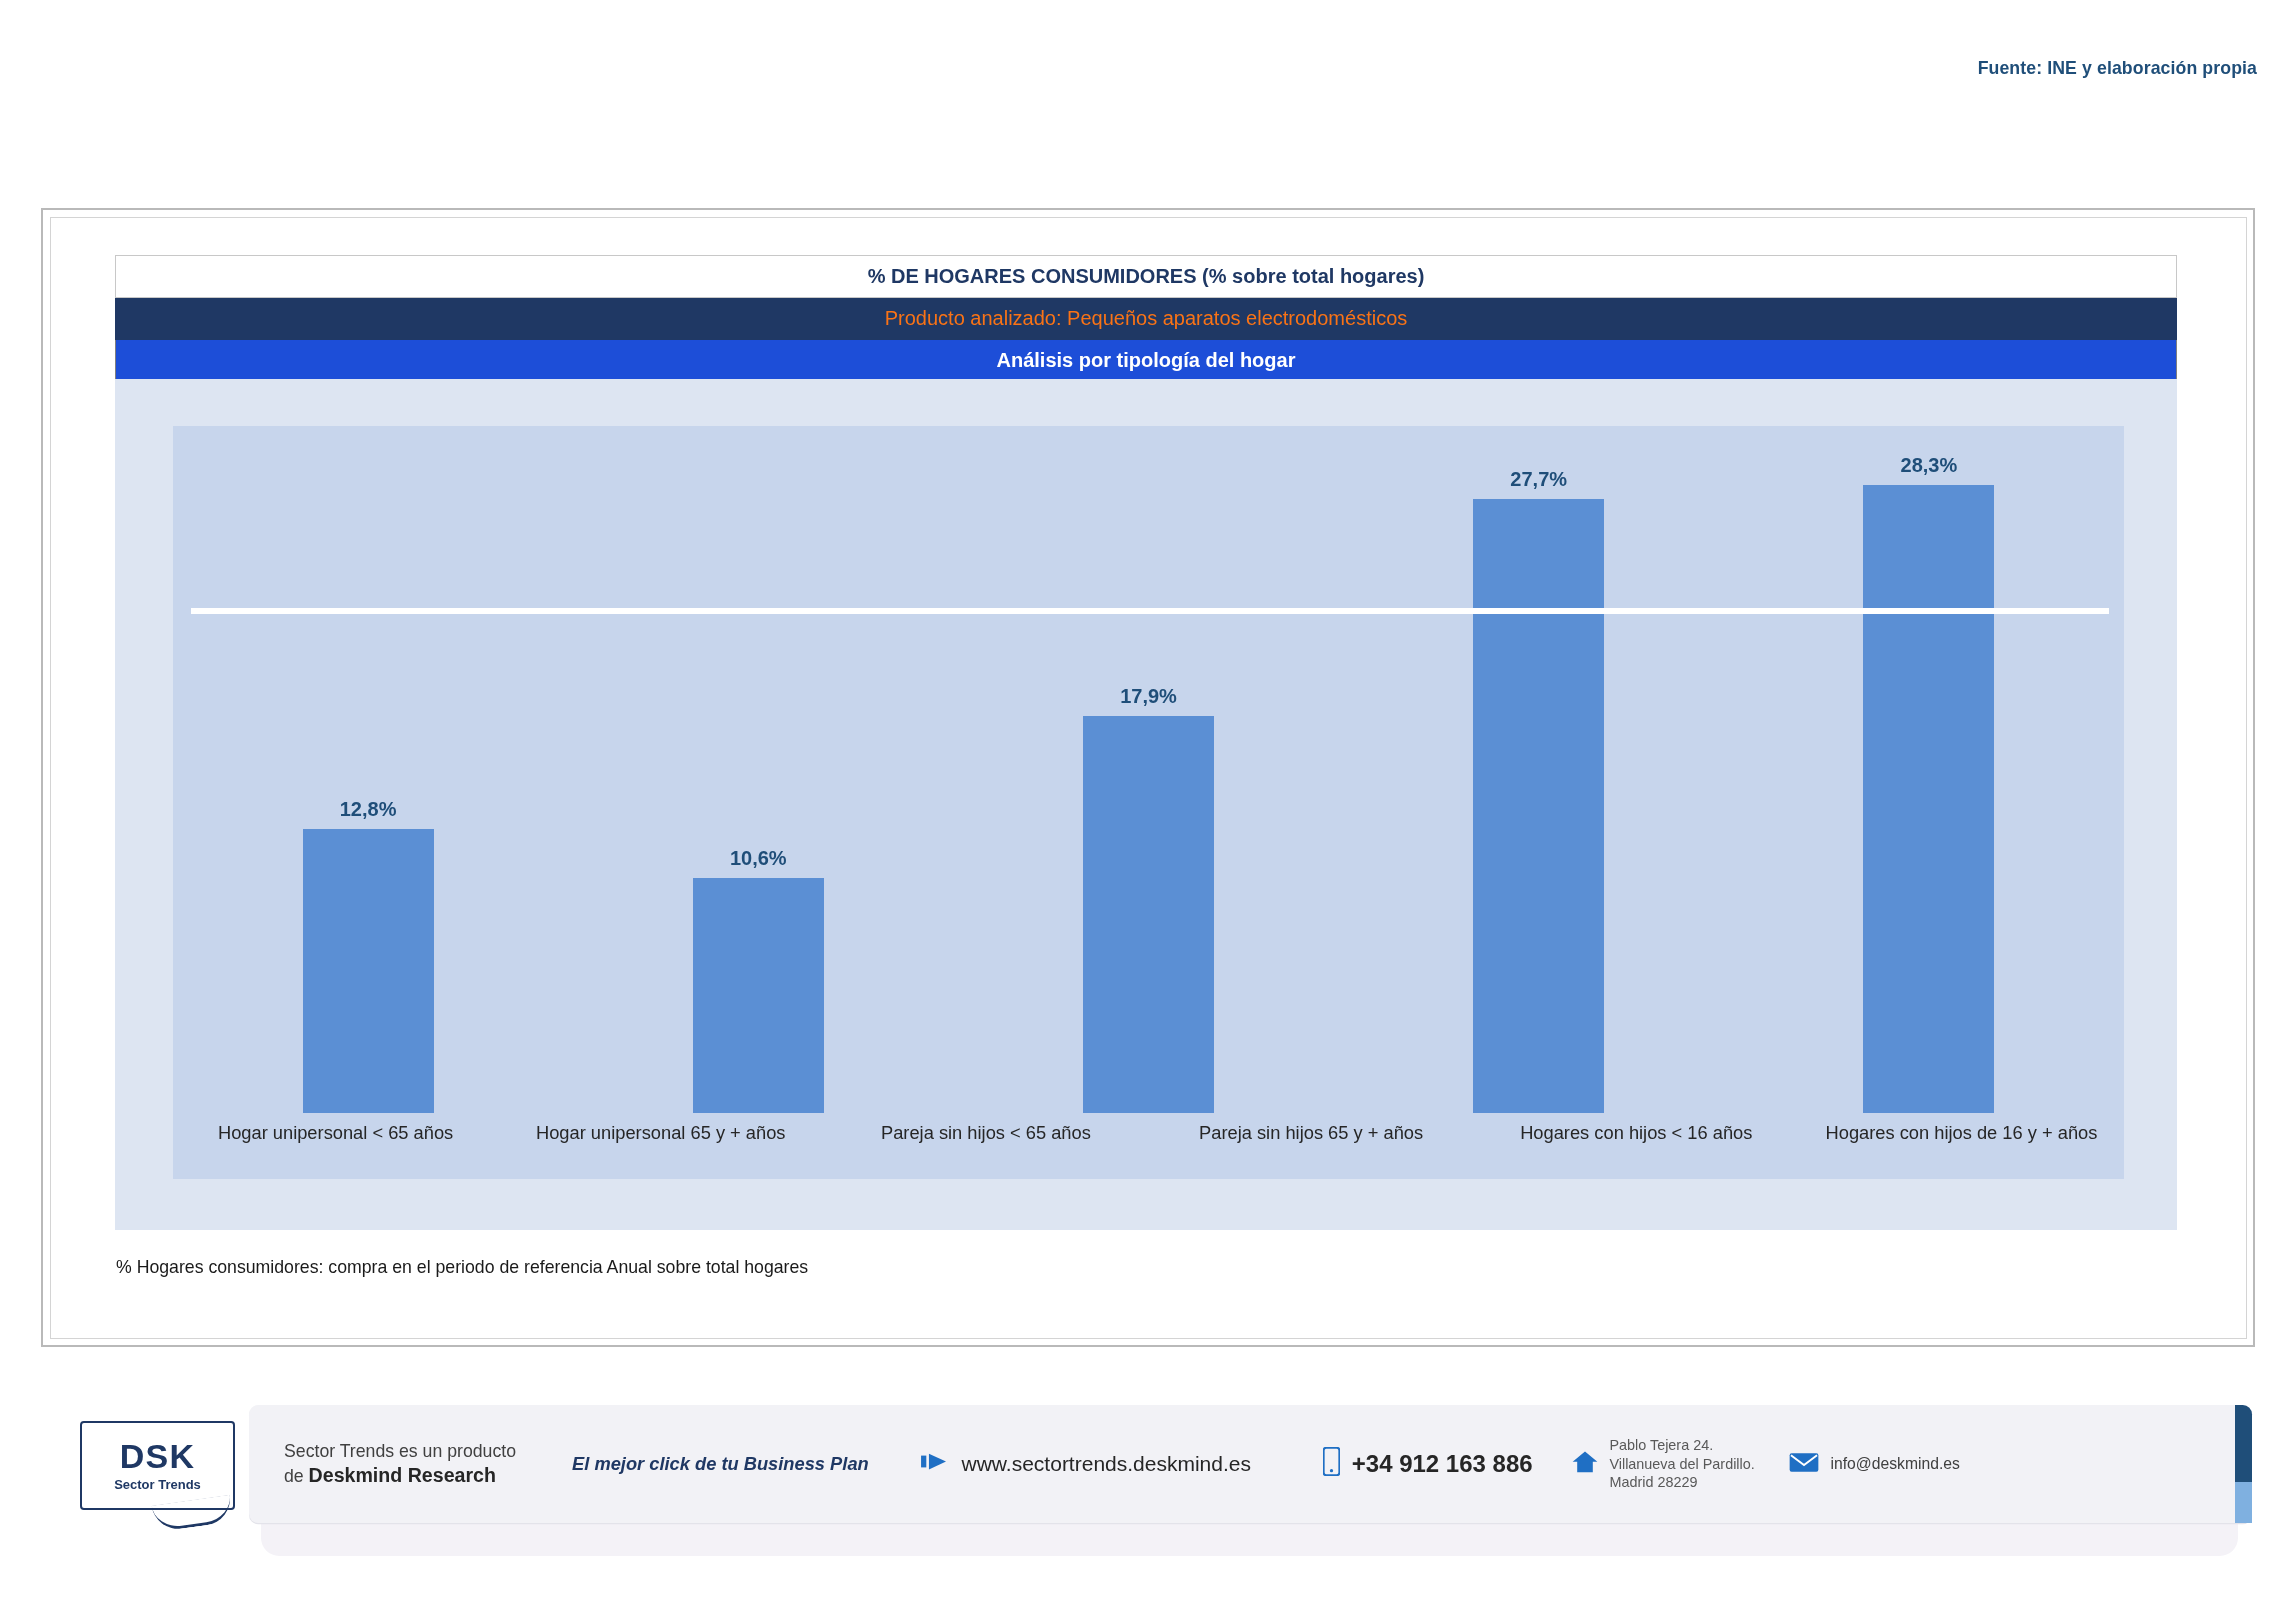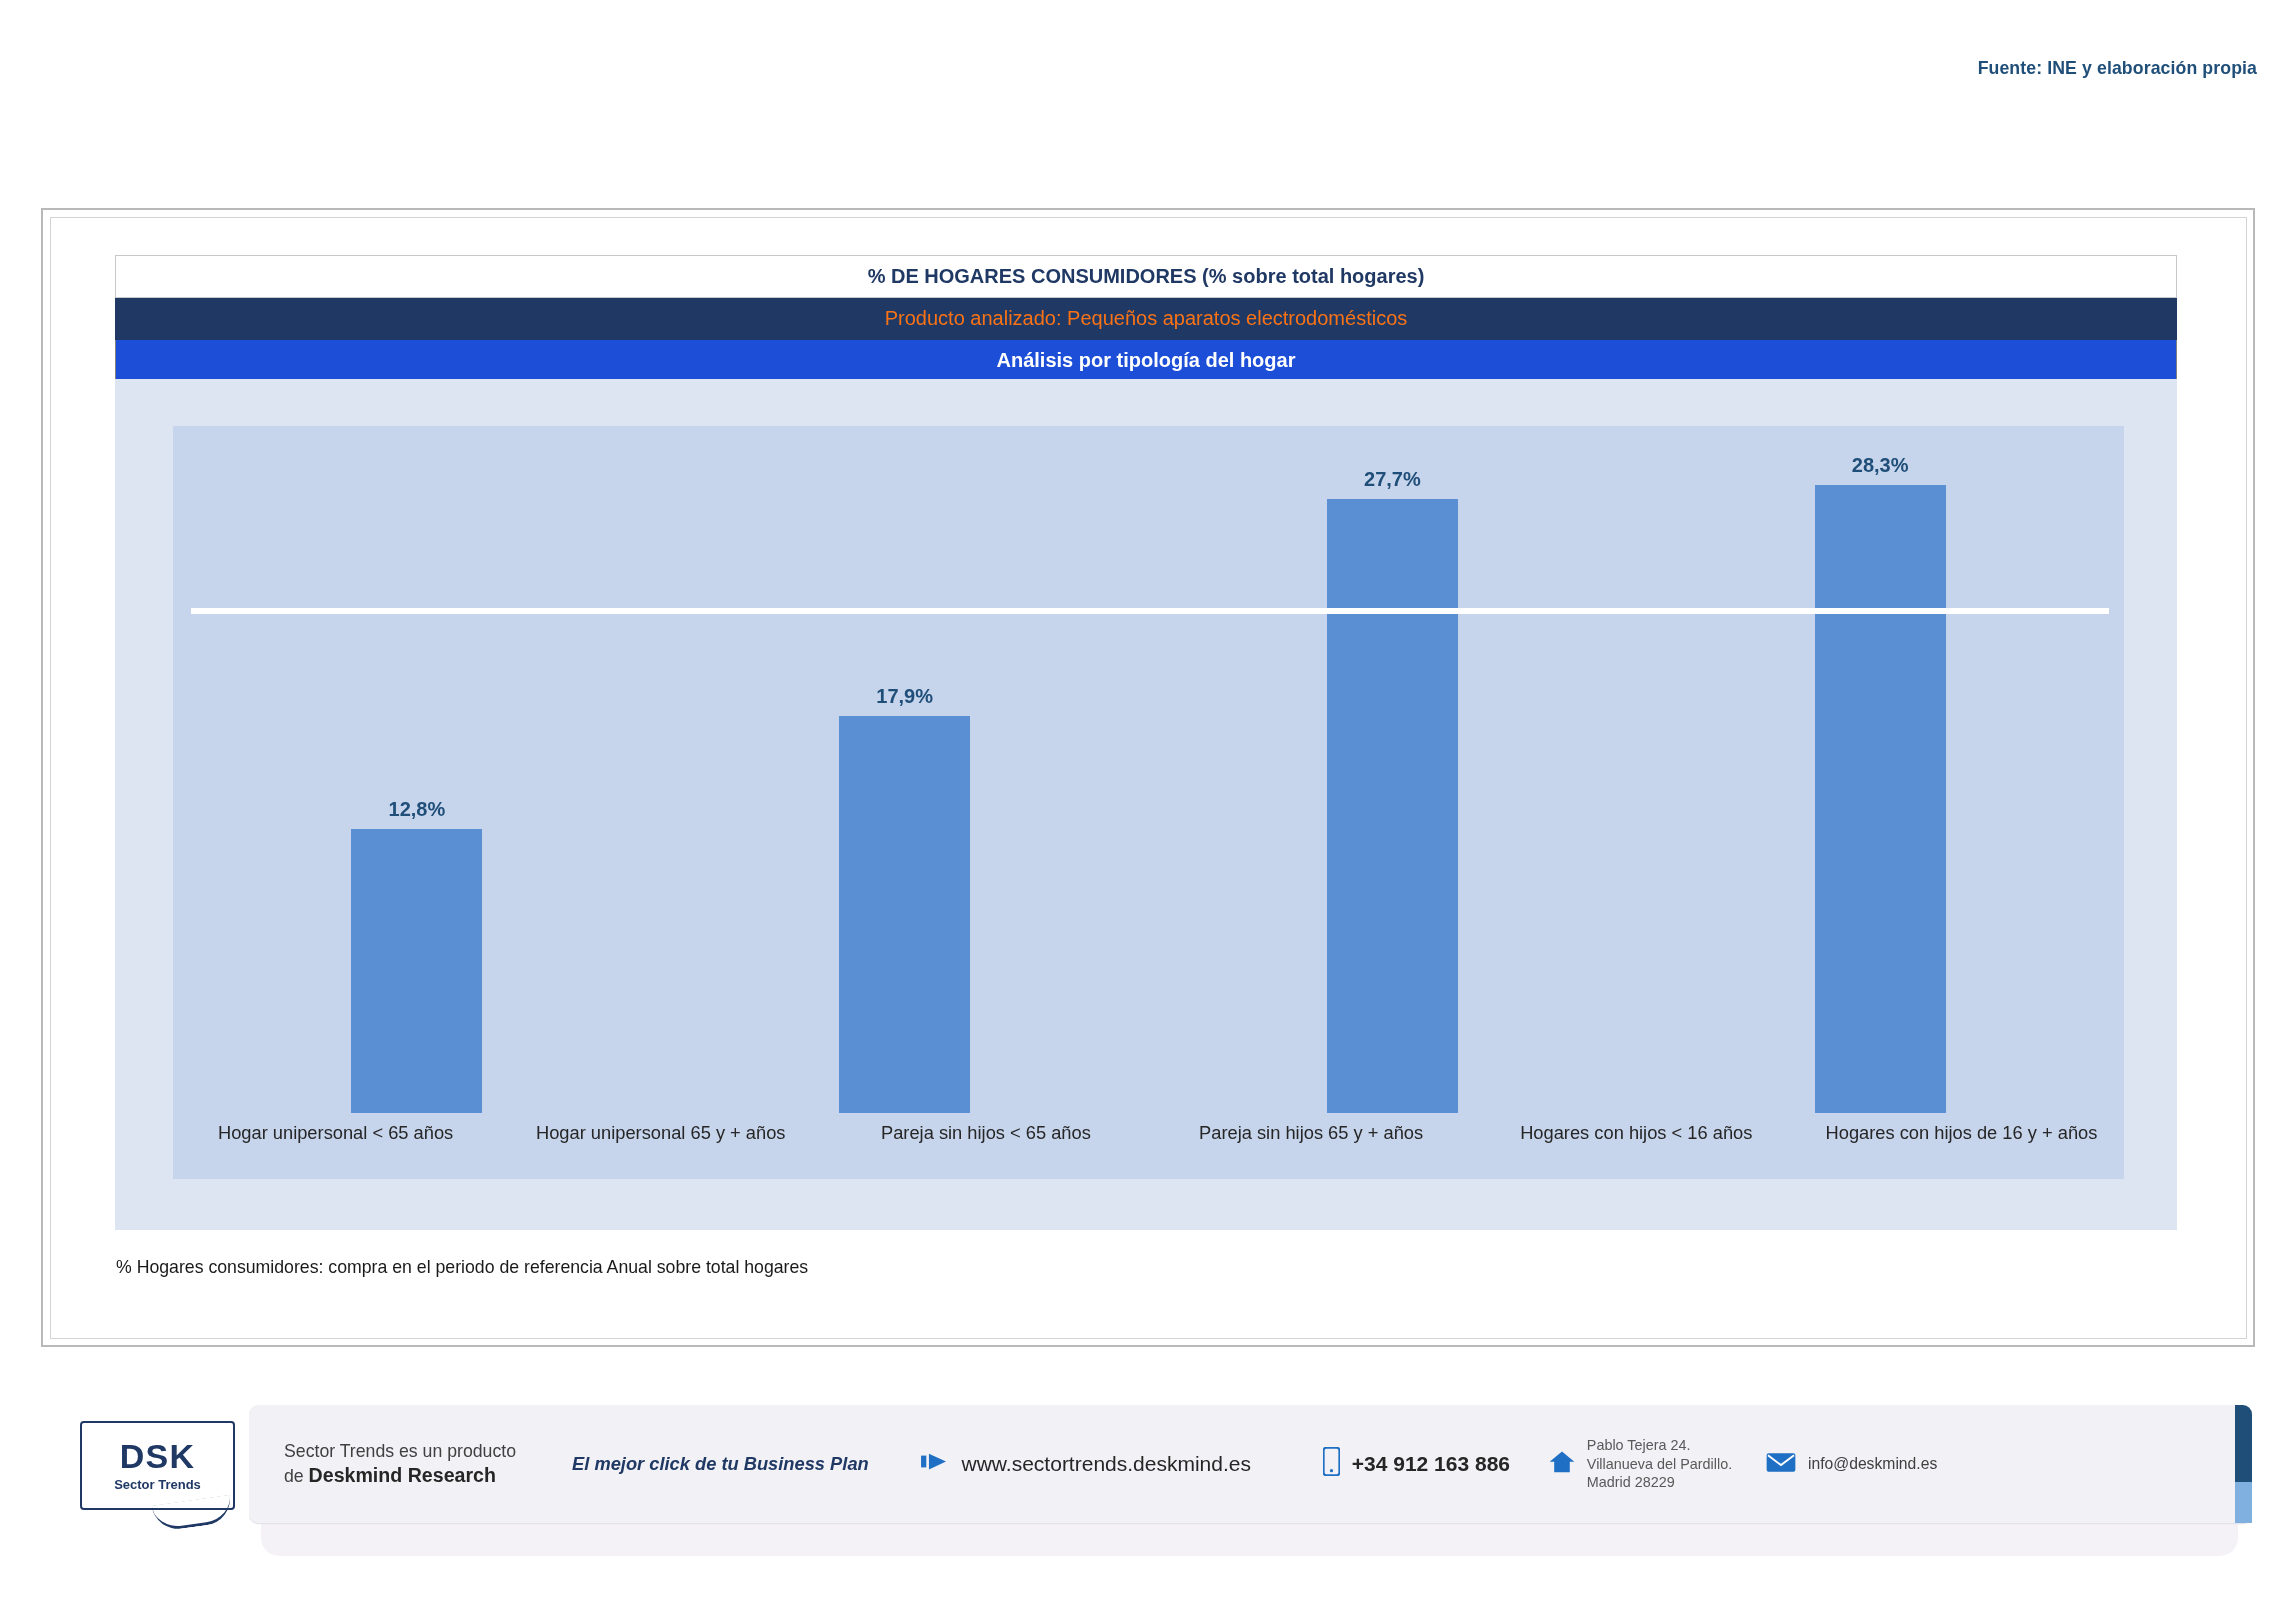--- a/index.html
+++ b/index.html
@@ -315,21 +315,21 @@
     white-space: nowrap;
   }
   .b-web {
     margin-left: 52px;
     font-size: 21px;
     color: #262626;
     white-space: nowrap;
   }
   .b-phone {
     margin-left: 72px;
-    font-size: 21px;
+    font-size: 24px;
     font-weight: bold;
     color: #262626;
     white-space: nowrap;
   }
   .b-addr {
     margin-left: 39px;
     font-size: 14.4px;
     color: #595959;
     line-height: 1.3;
     white-space: nowrap;
@@ -359,20 +359,24 @@
   <div class="chart-area" style="background: rgb(221, 229, 242);">
 
 
     <div class="plot" style="background: rgb(199, 213, 236);">
       <div class="plot-inner">
 
         <div class="bars">
           <div class="bar-cell">
             <div class="bar-value" style="bottom: 292px; color: rgb(31, 78, 121);">12,8%</div>
             <div class="bar" style="height: 284px; background: rgb(91, 143, 212);"></div>
+          </div>
+          <div class="bar-cell">
+            <div class="bar-value" style="bottom: 243px; color: rgb(31, 78, 121);">10,6%</div>
+            <div class="bar" style="height: 235px; background: rgb(91, 143, 212);"></div>
           </div>
           <div class="bar-cell">
             <div class="bar-value" style="bottom: 405px; color: rgb(31, 78, 121);">17,9%</div>
             <div class="bar" style="height: 397px; background: rgb(91, 143, 212);"></div>
           </div>
           <div class="bar-cell">
             <div class="bar-value" style="bottom: 622px; color: rgb(31, 78, 121);">27,7%</div>
             <div class="bar" style="height: 614px; background: rgb(91, 143, 212);"></div>
           </div>
           <div class="bar-cell">

